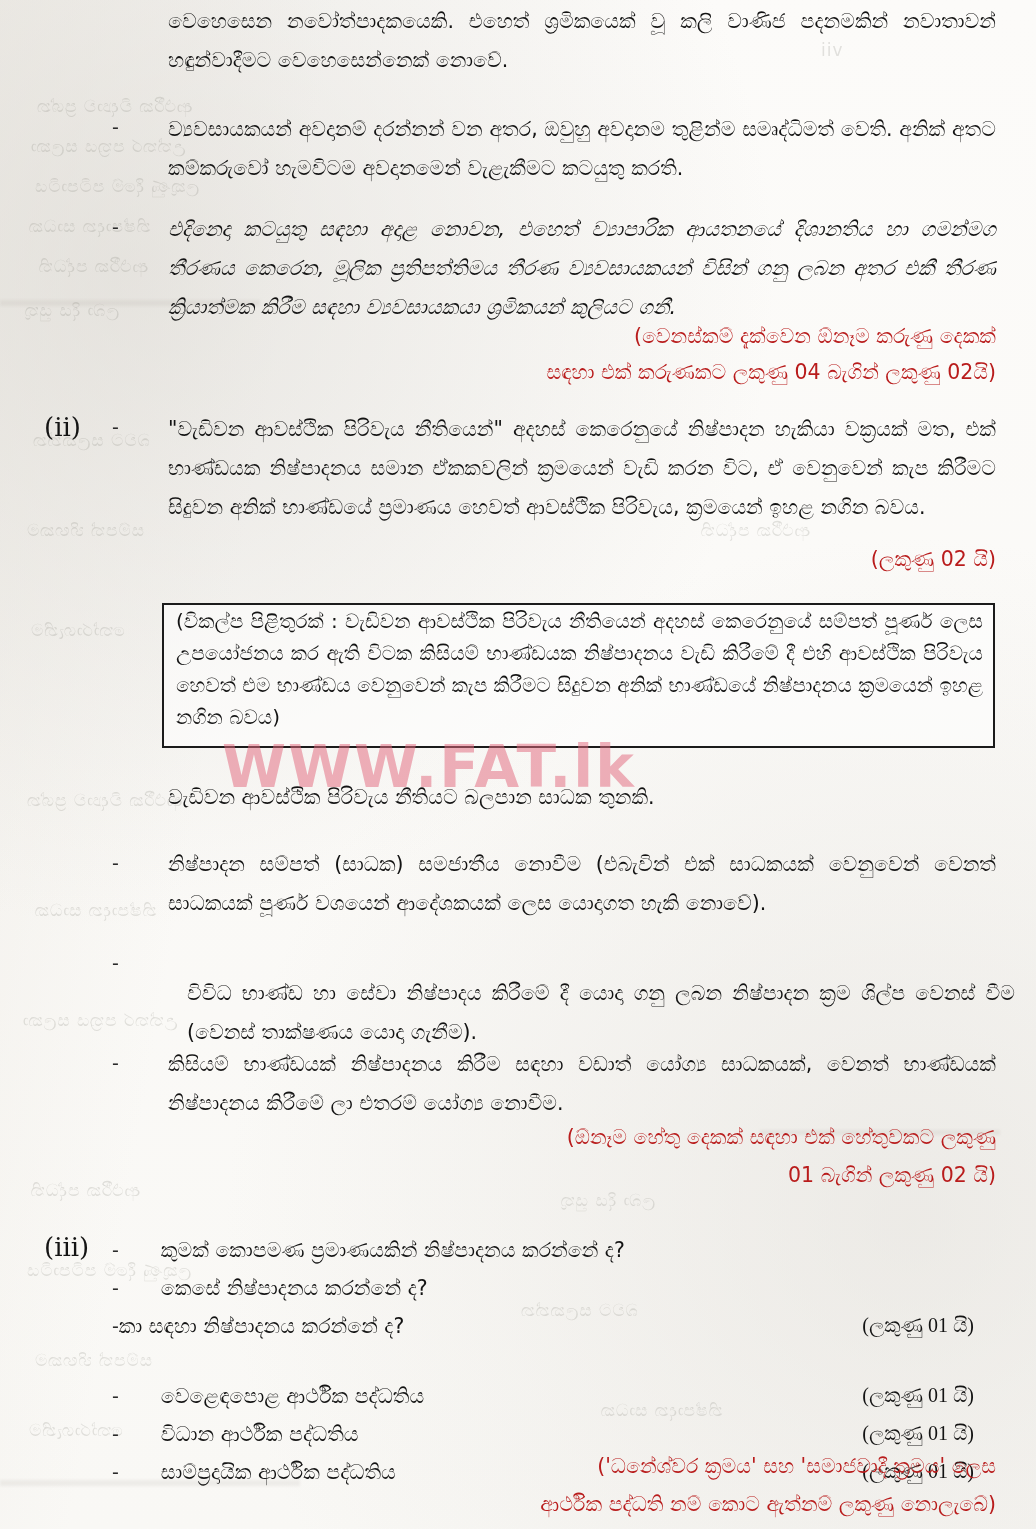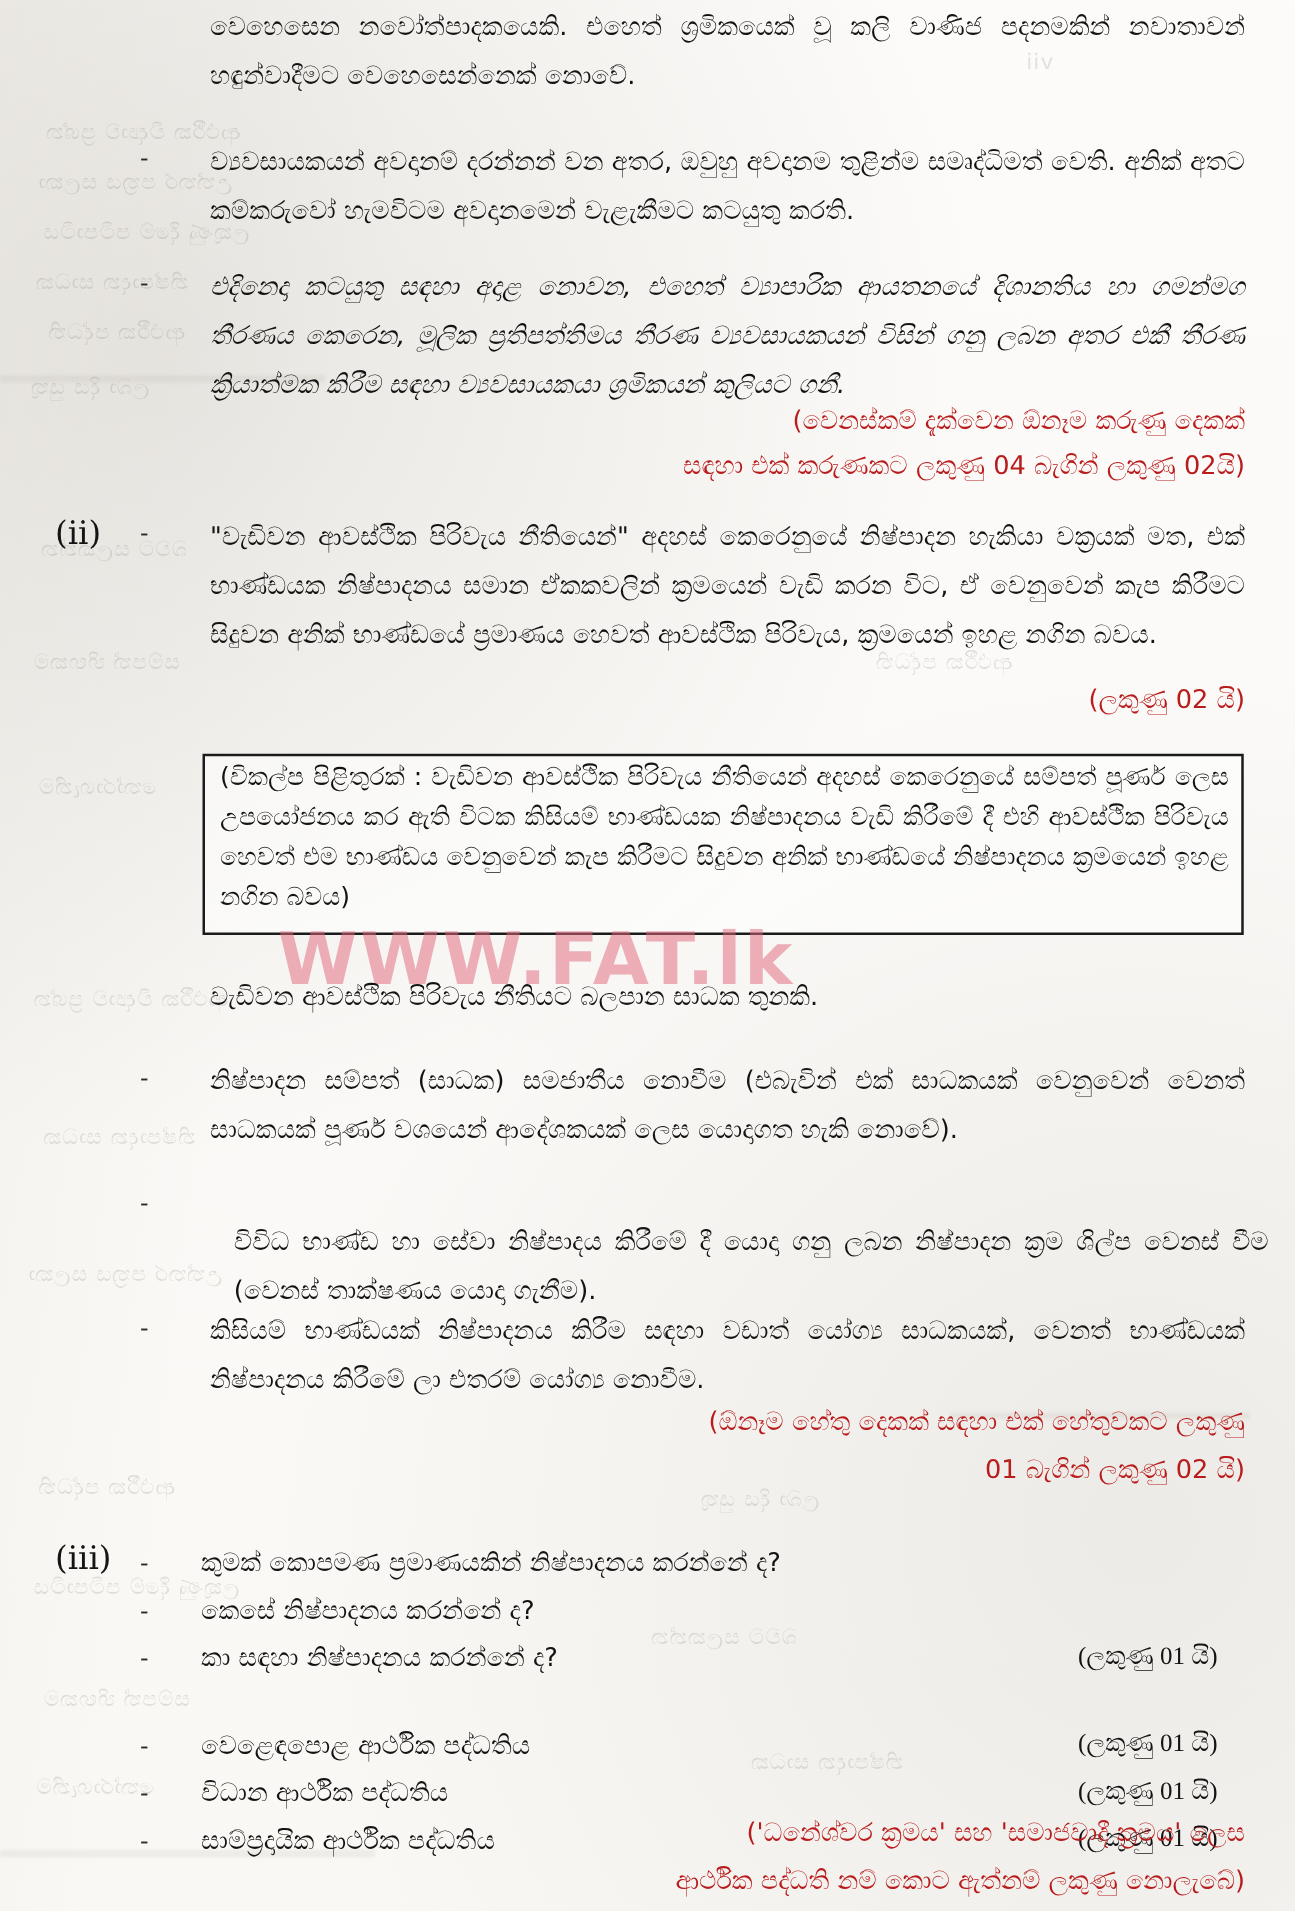--- a/index.html
+++ b/index.html
@@ -203,21 +203,21 @@
   </div>
 
   <div class="rowline" style="left:112px; top:1276px; width:884px;">
     <span class="dash">-</span>
     <span class="lbl-txt" style="margin-left:42px;">කෙසේ නිෂ්පාදනය කරන්නේ ද?</span>
     <span class="marks" style="right:0;"></span>
   </div>
 
   <div class="rowline" style="left:112px; top:1314px; width:884px;">
     <span class="dash">-</span>
-    <span class="lbl-txt" style="margin-left:42px;">කා සඳහා නිෂ්පාදනය කරන්නේ ද?</span>
+    <span class="lbl-txt" style="">කා සඳහා නිෂ්පාදනය කරන්නේ ද?</span>
     <span class="marks" style="right:22px;">(ලකුණු 01 යි)</span>
   </div>
 
   <div class="rowline" style="left:112px; top:1384px; width:884px;">
     <span class="dash">-</span>
     <span class="lbl-txt" style="margin-left:42px;">වෙළෙඳපොළ ආර්ථික පද්ධතිය</span>
     <span class="marks" style="right:22px;">(ලකුණු 01 යි)</span>
   </div>
 
   <div class="rowline" style="left:112px; top:1422px; width:884px;">

